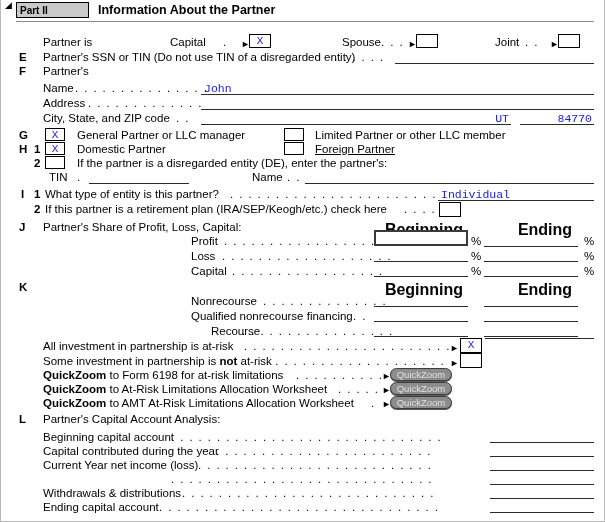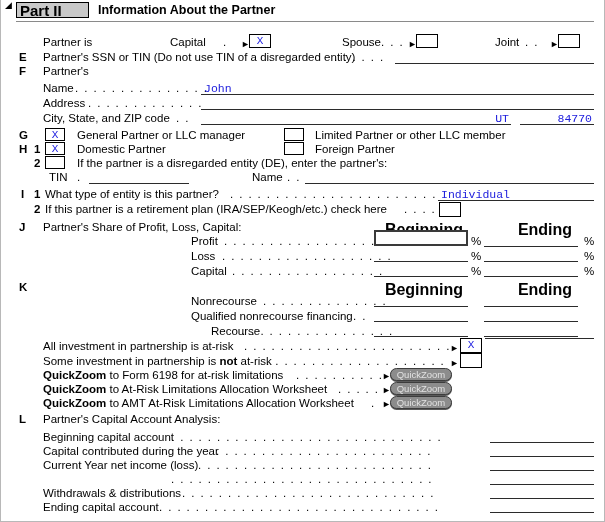--- a/index.html
+++ b/index.html
@@ -29,21 +29,21 @@
   }
   .hdr{
     position:absolute;left:0;top:0;width:605px;height:22px;
   }
   .part-box{
     position:absolute;left:15px;top:2px;
     width:73px;height:16px;
     background:#c9c9c9;
     border:1px solid #000;
     box-sizing:border-box;
-    font-weight:bold;font-size:15px;
+    font-weight:bold;font-size:10px;
     line-height:15px;
     padding-left:3px;
     letter-spacing:0px;
   }
   .part-title{
     position:absolute;left:97px;top:2px;
     font-weight:bold;font-size:12.5px;line-height:16px;
   }
   .hdr-rule{
     position:absolute;left:15px;top:21px;width:578px;height:1px;
@@ -185,21 +185,21 @@
   <div class="cb sm" style="left:44px;top:128px;">X</div>
   <div class="txt" style="left:76px;top:129px;">General Partner or LLC manager</div>
   <div class="cb sm" style="left:283px;top:128px;"></div>
   <div class="txt" style="left:314px;top:129px;">Limited Partner or other LLC member</div>
 
   <div class="lbl-letter" style="left:18px;top:143px;">H</div>
   <div class="lbl-letter" style="left:33px;top:143px;">1</div>
   <div class="cb sm" style="left:44px;top:142px;">X</div>
   <div class="txt" style="left:76px;top:143px;">Domestic Partner</div>
   <div class="cb sm" style="left:283px;top:142px;"></div>
-  <div class="txt" style="left:314px;top:143px;">Foreign Partner</div>
+  <div class="txt" style="left:314px;top:143px;text-decoration:underline;">Foreign Partner</div>
 
   <div class="lbl-letter" style="left:33px;top:157px;">2</div>
   <div class="cb sm" style="left:44px;top:156px;"></div>
   <div class="txt" style="left:76px;top:157px;">If the partner is a disregarded entity (DE), enter the partner's:</div>
 
   <div class="txt" style="left:48px;top:171px;">TIN</div>
   <div class="txt dots" style="left:76px;top:171px;">.</div>
   <div class="ul" style="left:88px;top:183px;width:100px;"></div>
   <div class="val" style="left:91px;top:171px;"></div>
 

